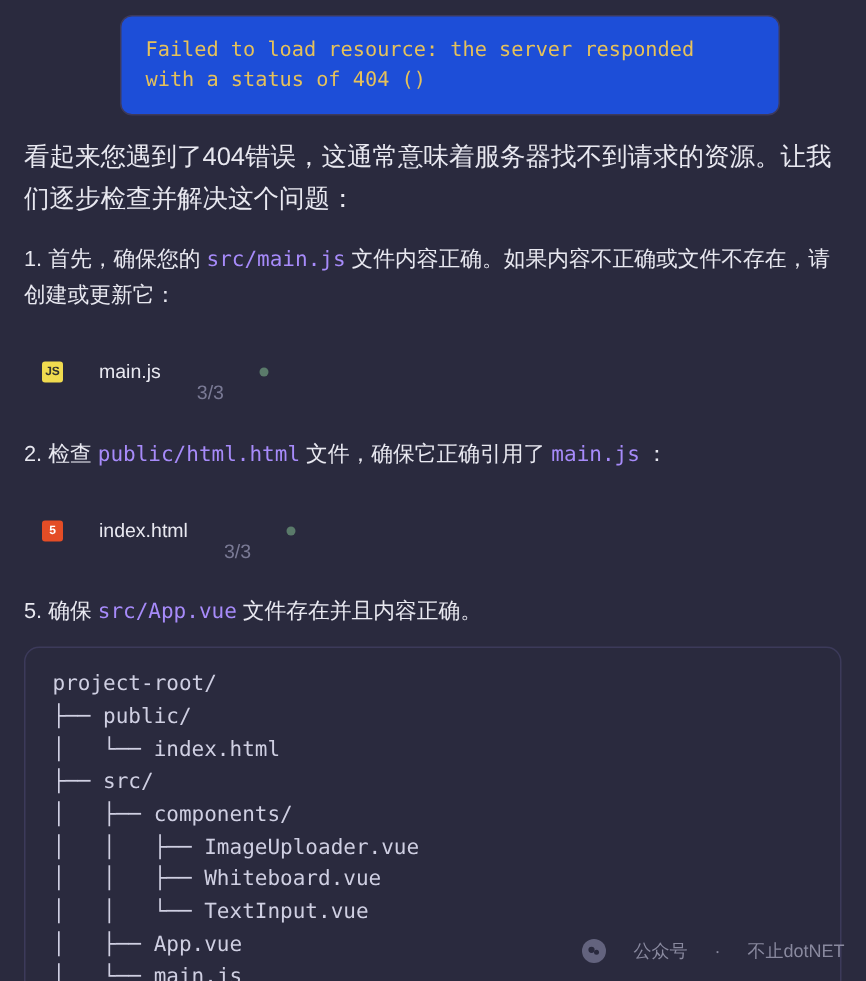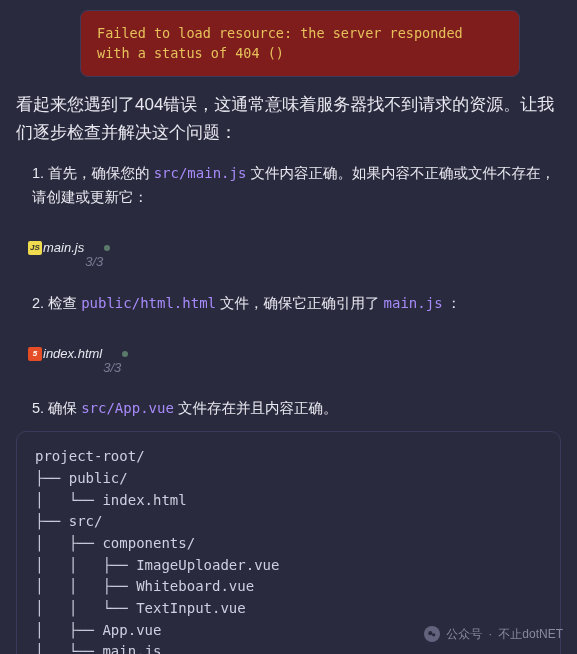--- a/index.html
+++ b/index.html
@@ -11,53 +11,52 @@
     line-height: 1.6;
     width: 577px;
     height: 654px;
     overflow: hidden;
     padding: 0;
   }
   .container {
     padding: 0 16px 16px 16px;
   }
   .error-box {
-    background: #7f1d1d;
+    background: #1d4ed8;
     border: 1px solid #3d3a5c;
     border-radius: 8px;
     padding: 12px 16px;
     margin: 10px 0 14px 64px;
     color: #e6c15a;
     font-family: ui-monospace, "SF Mono", Monaco, Consolas, monospace;
     font-size: 13.5px;
     line-height: 1.5;
     width: 440px;
   }
   .intro {
     margin: 0 0 14px 0;
     font-size: 17px;
     line-height: 1.65;
   }
   .step {
-    margin: 8px 0 10px 16px;
+    margin: 8px 0 10px 0;
     font-size: 14.5px;
     line-height: 1.7;
   }
   .code-inline {
     color: #a78bfa;
     font-family: ui-monospace, "SF Mono", Monaco, Consolas, monospace;
     font-size: 14px;
   }
   .file-chip {
     display: inline-flex;
     align-items: center;
-    gap: 1px;
+    gap: 24px;
     margin: 4px 0 10px 12px;
     font-size: 13px;
-    font-style: italic;
   }
   .file-chip .icon {
     width: 14px; height: 14px;
     display: inline-flex; align-items: center; justify-content: center;
     border-radius: 2px;
     font-size: 8px;
     font-weight: 700;
     font-family: sans-serif;
   }
   .icon-js { background: #f0db4f; color: #323330; }
@@ -80,21 +79,21 @@
     color: #cfcfe2;
     white-space: pre;
     background: transparent;
   }
   .watermark {
     position: fixed;
     right: 14px;
     bottom: 10px;
     display: flex;
     align-items: center;
-    gap: 6px;
+    gap: 18px;
     color: #9a9ab0;
     font-size: 12px;
     opacity: 0.85;
   }
   .watermark .wm-icon {
     width: 16px; height: 16px; border-radius: 50%;
     background: #6e6e8a;
     display: inline-flex; align-items: center; justify-content: center;
     color: #2a2a3e; font-size: 10px; font-weight: 700;
   }

